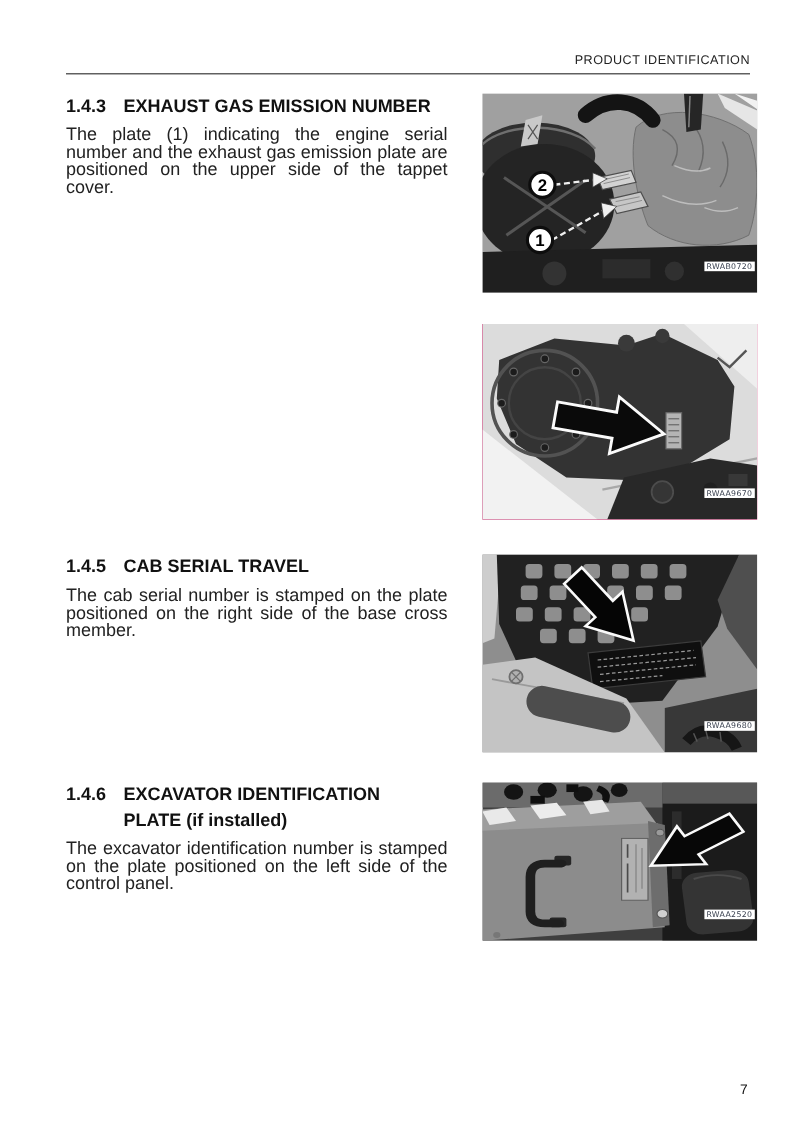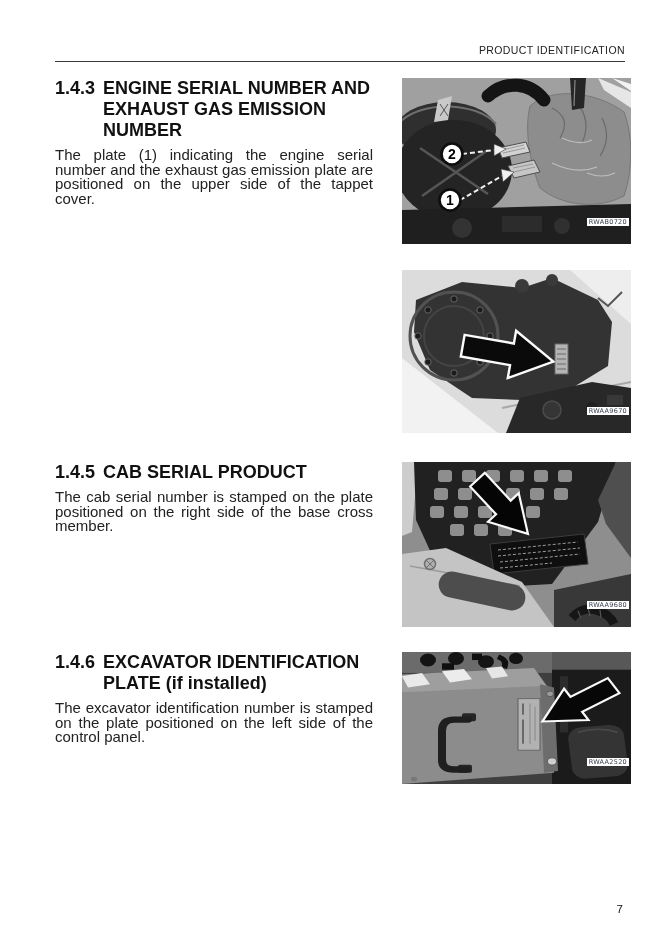--- a/index.html
+++ b/index.html
@@ -12,21 +12,21 @@
   .hdr-title {
     position:absolute; top:44px; right:34px;
     font-size:10.5px; letter-spacing:0.4px; color:#222;
   }
   .hdr-rule {
     position:absolute; top:61px; left:55px; right:34px;
     border-top:1px solid #3a3a3a; height:0;
   }
   
   .sec-text { position:absolute; left:55px; width:318px; }
-  .sec-head { display:flex; font-weight:bold; font-size:18px; line-height:21px; color:#111; }
+  .sec-head { display:flex; font-weight:bold; font-size:15px; line-height:21px; color:#111; }
   .sec-num  { width:48px; flex:none; }
   .sec-title{ flex:1; }
   .sec-body {
     margin-top:7px; font-size:15px; line-height:14.5px;
     text-align:justify; color:#222;
   }
   
   .figure {
     position:absolute; left:402px; width:229px; overflow:hidden;
     background:#bdbdbd;
@@ -46,21 +46,20 @@
 
 <div id="page">
 
   <div class="hdr-title">PRODUCT IDENTIFICATION</div>
   <div class="hdr-rule"></div>
 
   <div class="sec-text" style="top:78px">
     <div class="sec-head">
       <span class="sec-num">1.4.3</span>
       <span class="sec-title">
-        <div>ENGINE SERIAL NUMBER AND</div>
         <div>EXHAUST GAS EMISSION NUMBER</div>
       </span>
     </div>
     <div class="sec-body">The plate (1) indicating the engine serial number and the exhaust gas emission plate are positioned on the upper side of the tappet cover.</div>
   </div>
 
   <div class="figure" style="top:78px;height:166px">
     <svg viewBox="0 0 229 166" preserveAspectRatio="none">
       <rect x="0" y="0" width="229" height="166" fill="#a0a0a0"></rect>
 
@@ -151,21 +150,21 @@
         <polygon points="-48,-11 2,-11 2,-24 44,0 2,24 2,11 -48,11" fill="#0a0a0a" stroke="#fbfbfb" stroke-width="2.4"></polygon>
       </g>
     </svg>
     <div class="figcode">RWAA9670</div>
   </div>
 
   <div class="sec-text" style="top:462px">
     <div class="sec-head">
       <span class="sec-num">1.4.5</span>
       <span class="sec-title">
-        <div>CAB SERIAL PRODUCT</div>
+        <div>CAB SERIAL TRAVEL</div>
         <div></div>
       </span>
     </div>
     <div class="sec-body">The cab serial number is stamped on the plate positioned on the right side of the base cross member.</div>
   </div>
 
   <div class="figure" style="top:462px;height:165px">
     <svg viewBox="0 0 229 165" preserveAspectRatio="none">
       <rect x="0" y="0" width="229" height="165" fill="#8e8e8e"></rect>
       <polygon points="0,0 16,0 10,70 0,74" fill="#cdcdcd"></polygon>

